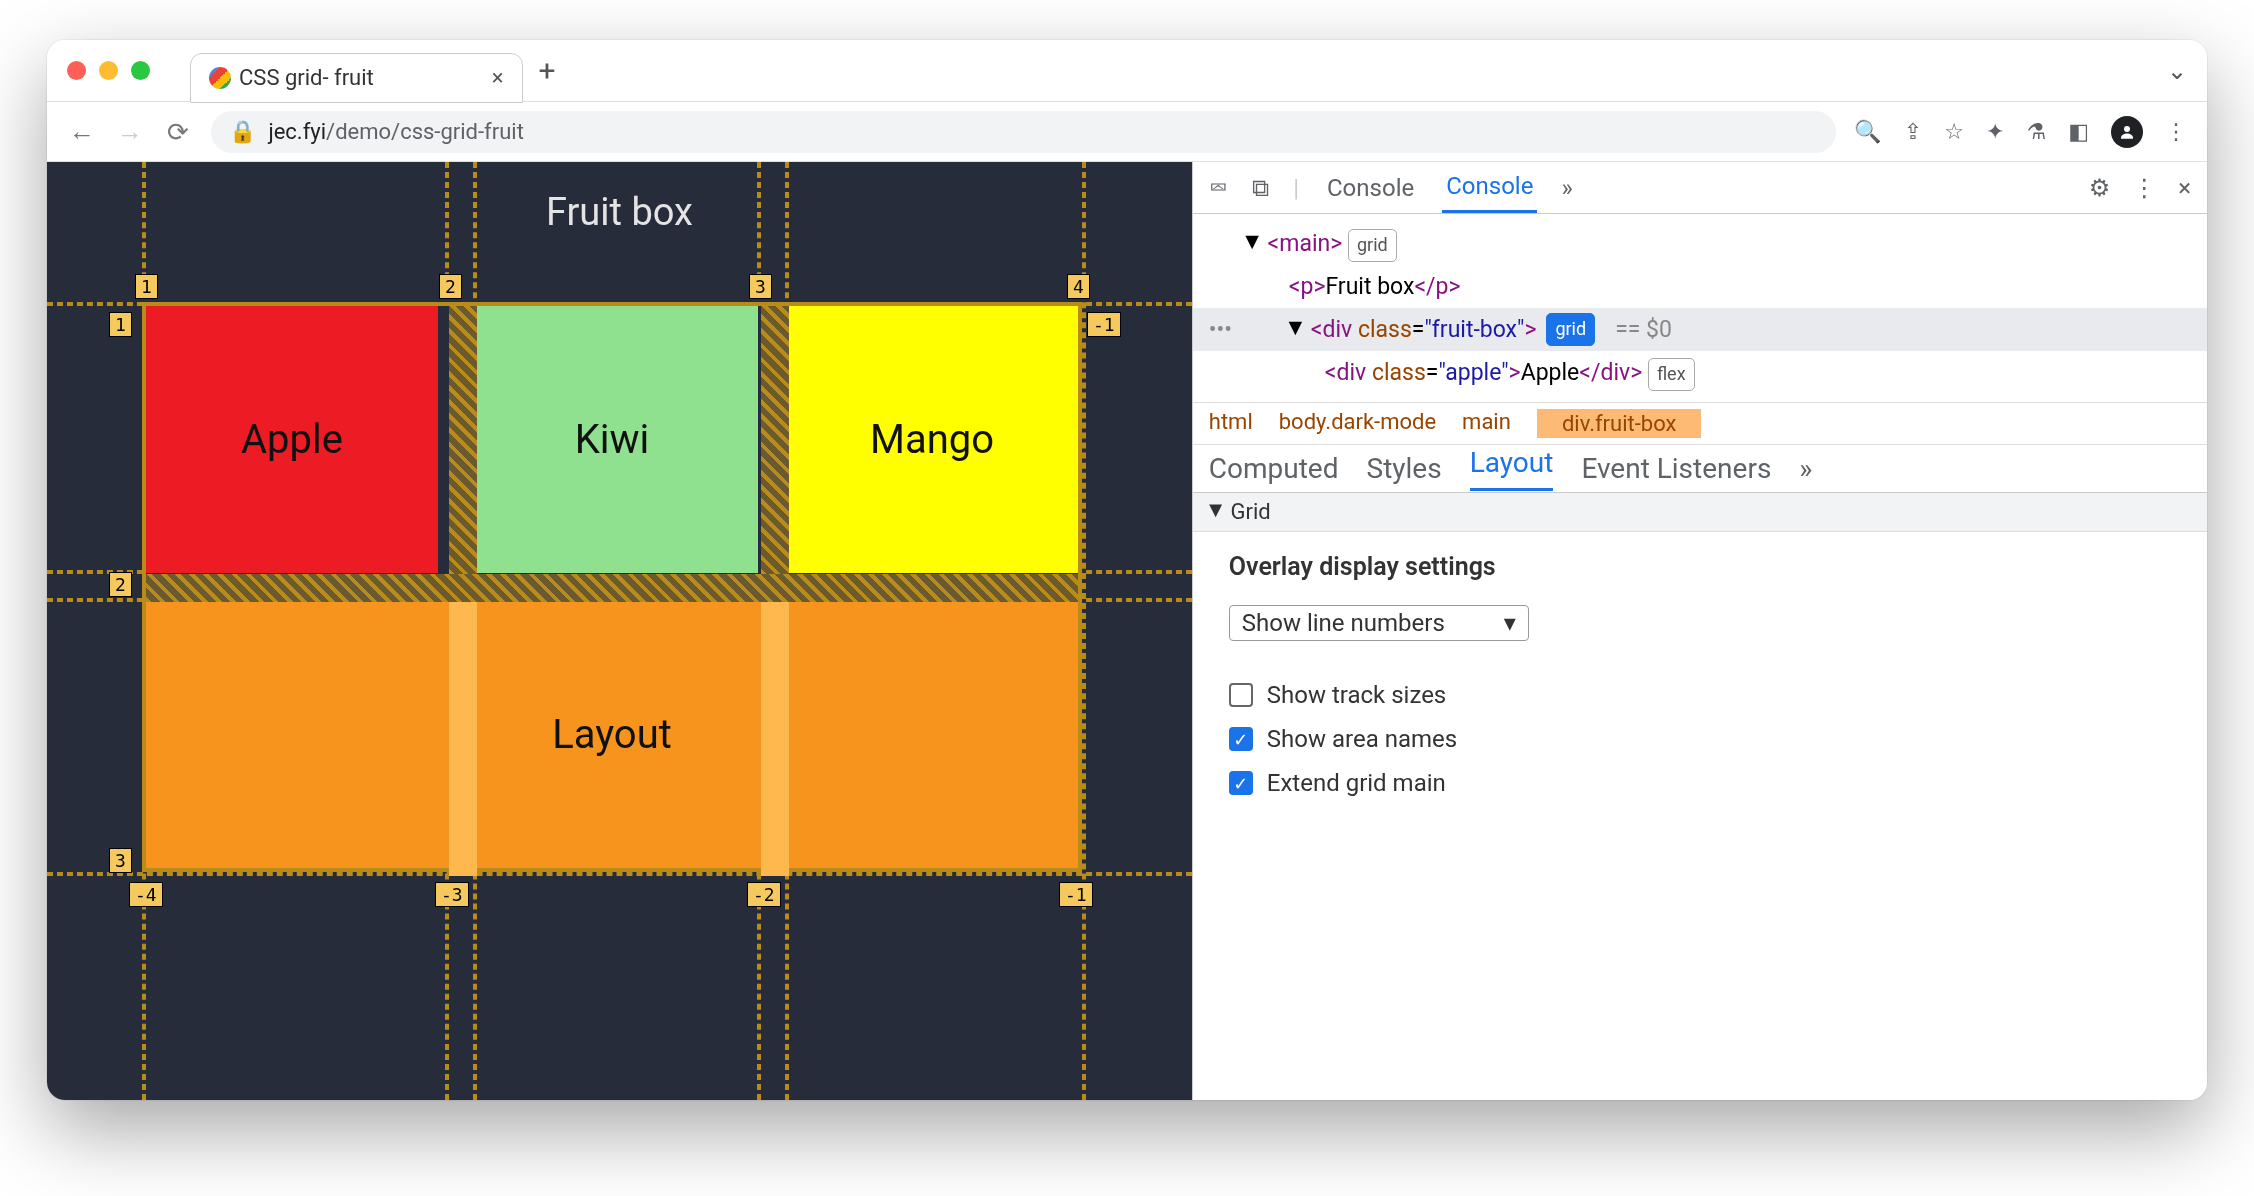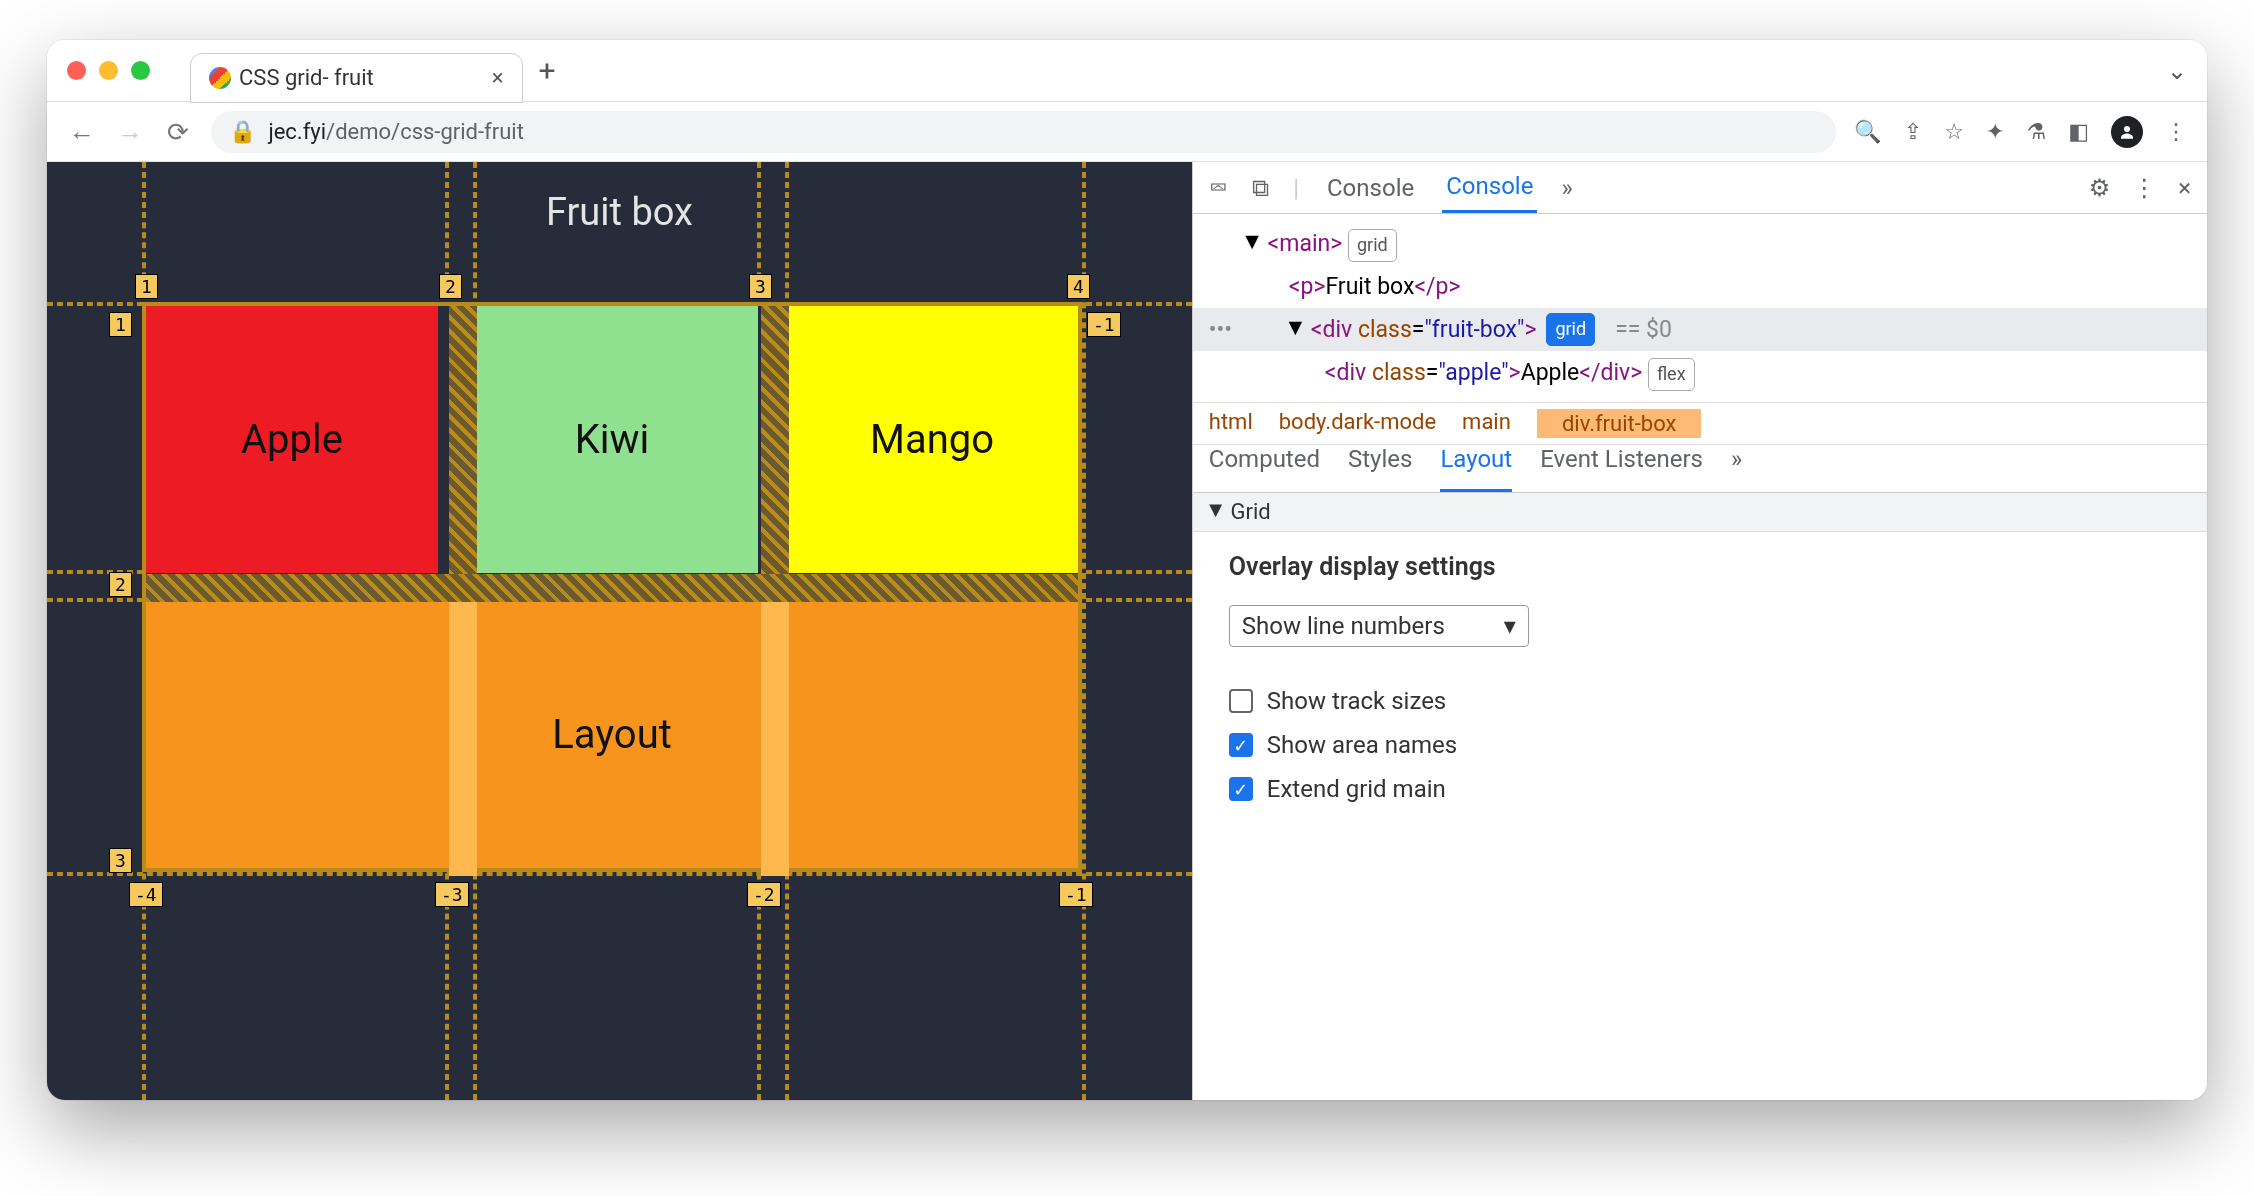--- a/index.html
+++ b/index.html
@@ -63,27 +63,27 @@
 .dom .tag{color:#881280}
 .dom .attr{color:#994500}
 .dom .val{color:#1a1aa6}
 .dom .txt{color:#000}
 .badge{display:inline-block;border:1px solid #aaa;border-radius:5px;padding:0 8px;font-size:18px;color:#555;background:#fff}
 .badge.blue{background:#1a73e8;color:#fff;border-color:#1a73e8}
 .dots3{color:#888;margin-right:8px}
 .eq0{color:#888;margin-left:10px}
 .crumbs{padding:6px 16px;font-size:22px;color:#994500;border-top:1px solid #ddd;border-bottom:1px solid #ddd;display:flex;gap:26px}
 .crumbs .active{background:#fdba74;padding:2px 25px}
-.subtabs{height:48px;display:flex;gap:28px;padding:0 16px;border-bottom:1px solid #ccc;font-size:24px;color:#5f6368}
+.subtabs{height:48px;display:flex;align-items:center;gap:28px;padding:0 16px;border-bottom:1px solid #ccc;font-size:28px;color:#5f6368}
 .subtabs .active{color:#1a73e8;border-bottom:3px solid #1a73e8;padding-bottom:9px}
 .section{border-bottom:1px solid #ddd}
 .sectitle{background:#f1f3f4;padding:6px 12px;font-size:22px;color:#333}
 .overlay{padding:20px 36px;font-size:24px;color:#333}
 .overlay h3{font-size:25px;font-weight:600;margin-bottom:24px}
-.select{display:inline-flex;align-items:center;justify-content:space-between;width:300px;height:42px;border:1px solid #999;border-radius:4px;padding:0 12px;background:#fff;margin-bottom:24px;cursor:pointer}
+.select{display:inline-flex;align-items:center;justify-content:space-between;width:300px;height:36px;border:1px solid #999;border-radius:4px;padding:0 12px;background:#fff;margin-bottom:24px;cursor:pointer}
 .chk{display:flex;align-items:center;gap:14px;margin:16px 0;cursor:pointer}
 .chkbox{width:24px;height:24px;border:2px solid #666;border-radius:4px;display:flex;align-items:center;justify-content:center;font-size:18px;color:#fff}
 .chkbox.checked{background:#1a73e8;border-color:#1a73e8}
 .tri{display:inline-block;transform:translateY(-2px);margin-right:4px}
 </style>
 </head>
 <body>
 
 <div class="window">
   <div class="titlebar">

